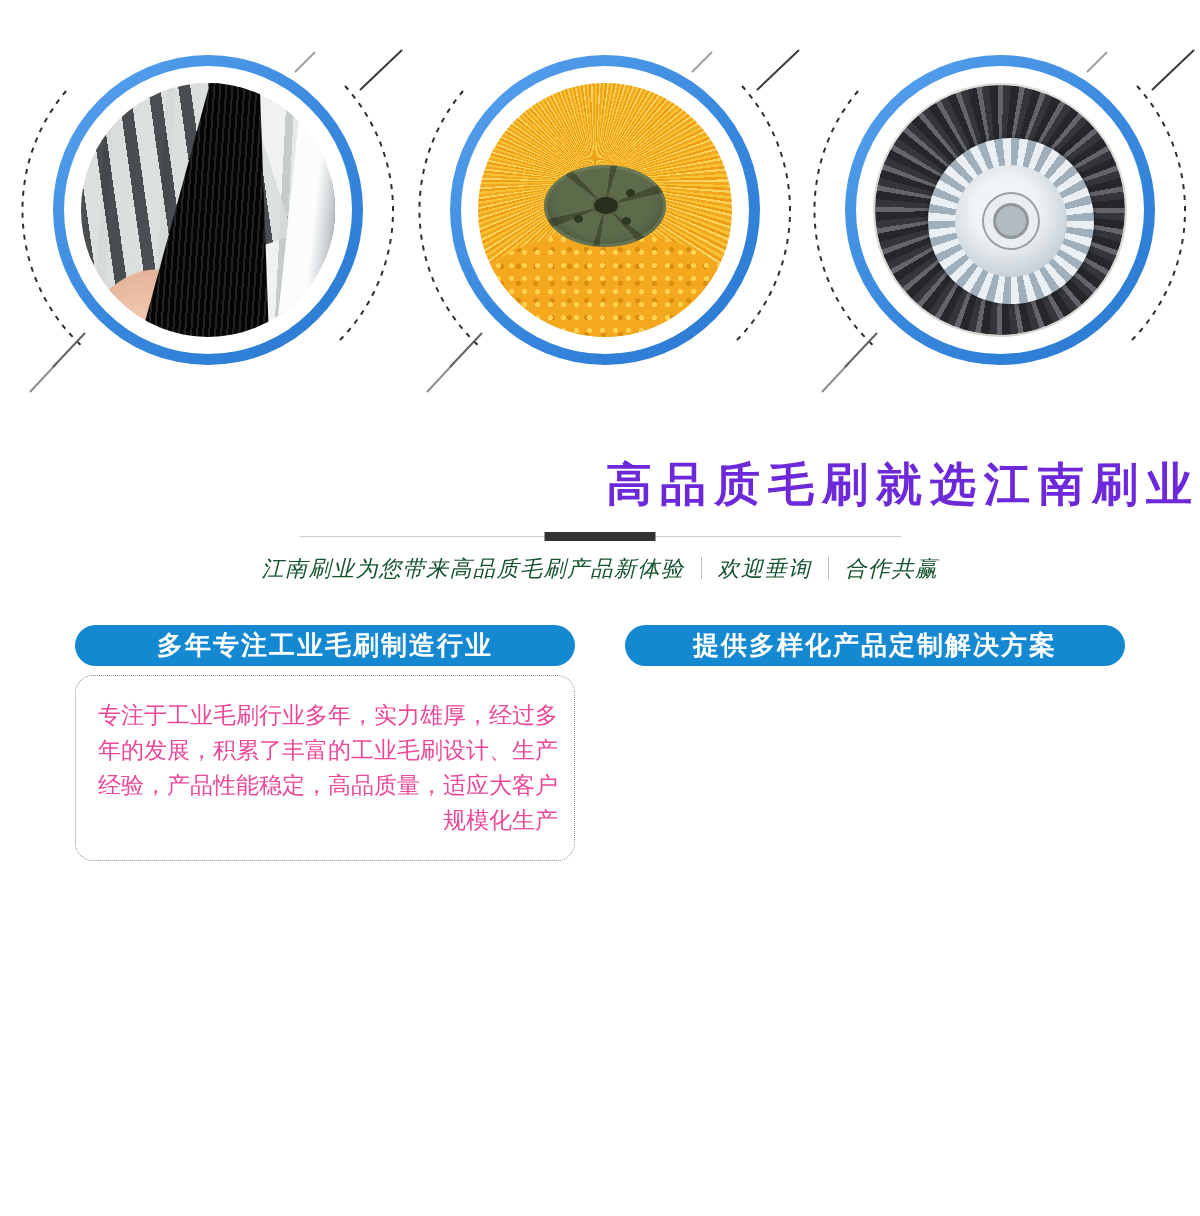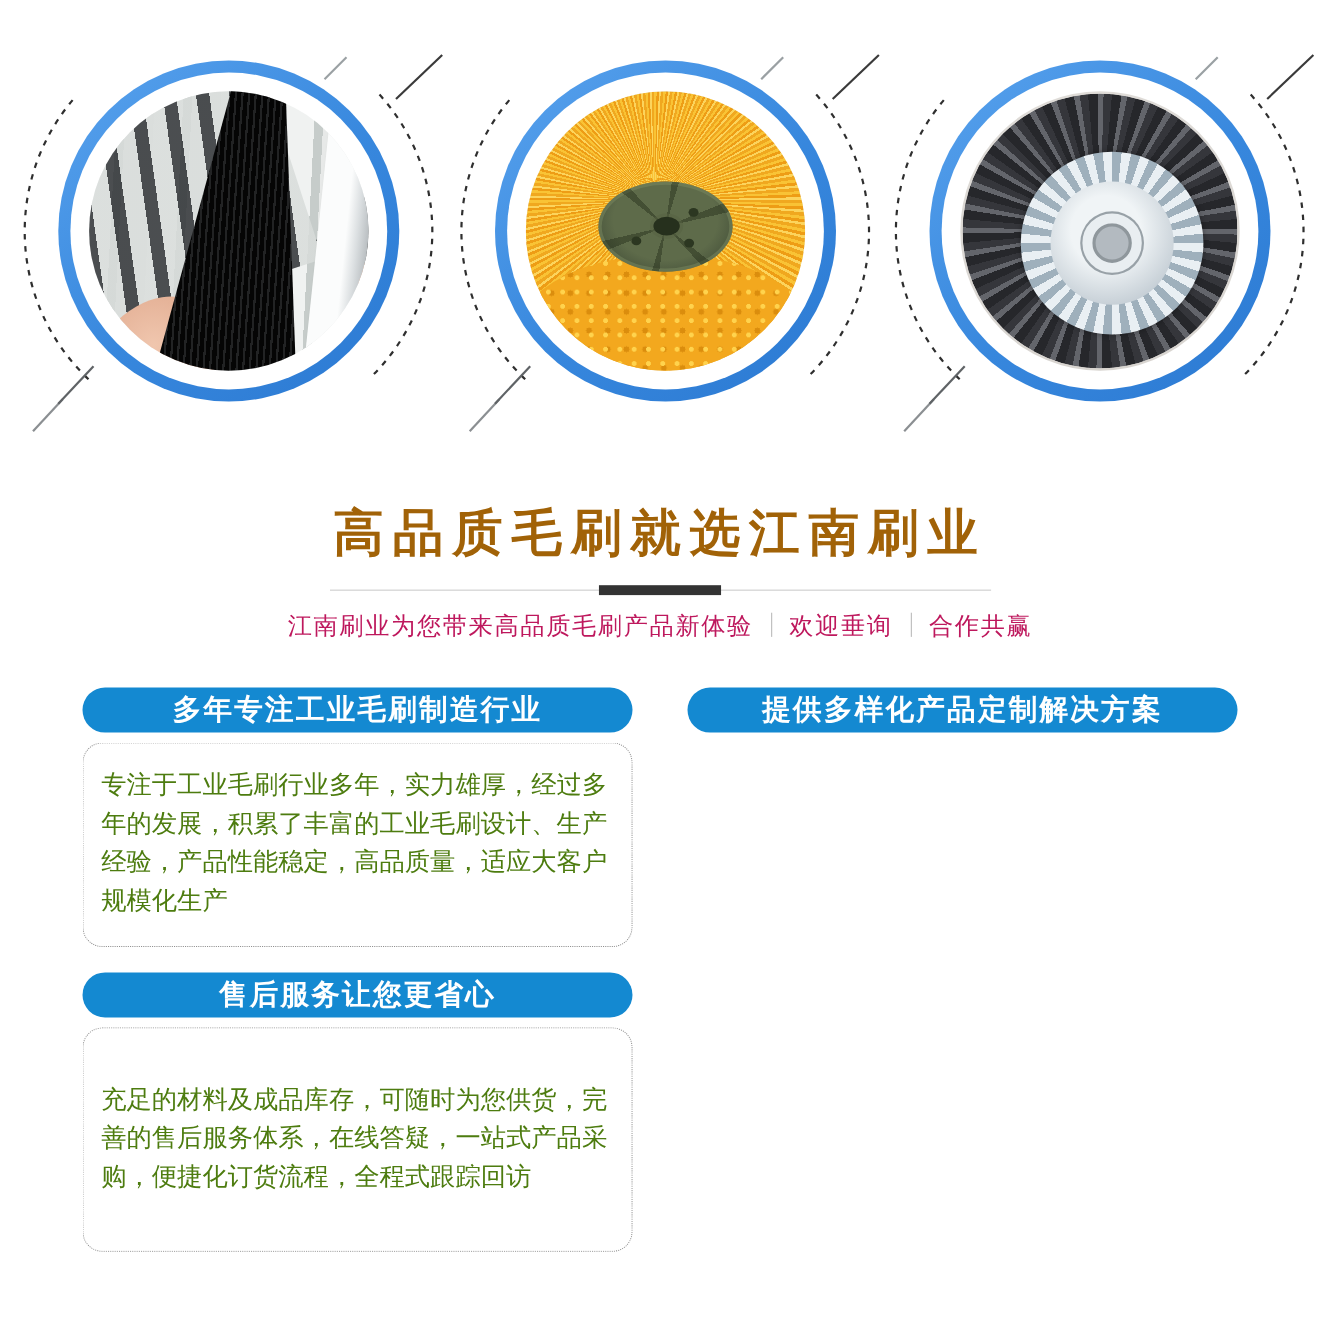--- a/index.html
+++ b/index.html
@@ -62,39 +62,39 @@
   .p3 .scallop{position:absolute;left:55px;top:55px;width:166px;height:166px;border-radius:50%;
       background:repeating-conic-gradient(#9fb0bc 0 6deg,#e9eff3 6deg 12deg);
       box-shadow:0 0 6px rgba(0,0,0,.35);}
   .p3 .disc{position:absolute;left:82px;top:82px;width:112px;height:112px;border-radius:50%;
       background:radial-gradient(circle at 45% 40%,#f0f4f6 0 35%,#c6cfd6 75%,#aab5bd);}
   .p3 .hole{position:absolute;left:111px;top:111px;width:36px;height:36px;border-radius:50%;
       background:#b3bac0;border:9px solid #e9eef1;
       box-shadow:0 0 0 2px #98a1a7, inset 0 0 0 3px #8f979c;}
 
   
-  .page-title{margin:18px 0 0;text-align:center;font-size:46px;line-height:53px;
-      font-weight:bold;color:#a16207;letter-spacing:8px;}
+  .page-title{margin:18px 0 0;text-align:right;font-size:46px;line-height:53px;
+      font-weight:bold;color:#6d28d9;letter-spacing:8px;}
   .divider{position:relative;width:601px;height:9px;margin:21px auto 0;}
   .divider .line{position:absolute;left:0;right:0;top:4px;height:1px;background:#cccccc;}
   .divider .bar{position:absolute;left:50%;transform:translateX(-50%);top:0;width:111px;height:9px;background:#333333;}
   .subtitle{margin:15px 0 0;text-align:center;font-size:22px;line-height:26px;
-      color:#be185d;letter-spacing:1.5px;}
+      color:#14532d;letter-spacing:1.5px;font-style:italic;}
   .subtitle .sep{display:inline-block;width:1px;height:22px;background:#bbbbbb;
       margin:0 16px;vertical-align:-3px;}
 
   
   .cards{margin:43px 75px 0;display:grid;grid-template-columns:500px 500px;
-      column-gap:50px;row-gap:23px;font-family:Liberation Mono, monospace;}
+      column-gap:50px;row-gap:23px;}
   .card-header{height:41px;border-radius:21px;background:#1489d1;color:#ffffff;
       font-size:26px;font-weight:bold;letter-spacing:2px;
       display:flex;align-items:center;justify-content:center;}
   .card-body{margin-top:9px;border:1px dotted #909090;border-radius:18px;background:#fff;
-      display:flex;align-items:center;justify-content:center;text-align:left;
-      font-size:23px;line-height:35px;color:#4d7c0f;padding:0 16px;box-sizing:border-box;}
+      display:flex;align-items:center;justify-content:center;text-align:right;
+      font-size:23px;line-height:35px;color:#ec4899;padding:0 16px;box-sizing:border-box;}
   .row1 .card-body{height:186px;}
   .row2 .card-body{height:204px;}
 </style>
 </head>
 <body>
 
 <div class="hero">
 
   <svg class="deco" width="1200" height="440" viewBox="0 0 1200 440">
     <g stroke-linecap="butt" fill="none">
@@ -183,17 +183,13 @@
   <div class="card row1">
     <div class="card-header">多年专注工业毛刷制造行业</div>
     <div class="card-body">专注于工业毛刷行业多年，实力雄厚，经过多年的发展，积累了丰富的工业毛刷设计、生产经验，产品性能稳定，高品质量，适应大客户规模化生产</div>
   </div>
 
 
   <div class="card row2">
     <div class="card-header">提供多样化产品定制解决方案</div>
   </div>
 
-  <div class="card row2">
-    <div class="card-header">售后服务让您更省心</div>
-    <div class="card-body">充足的材料及成品库存，可随时为您供货，完善的售后服务体系，在线答疑，一站式产品采购，便捷化订货流程，全程式跟踪回访</div>
-  </div>
 </div>
 
 </body></html>

